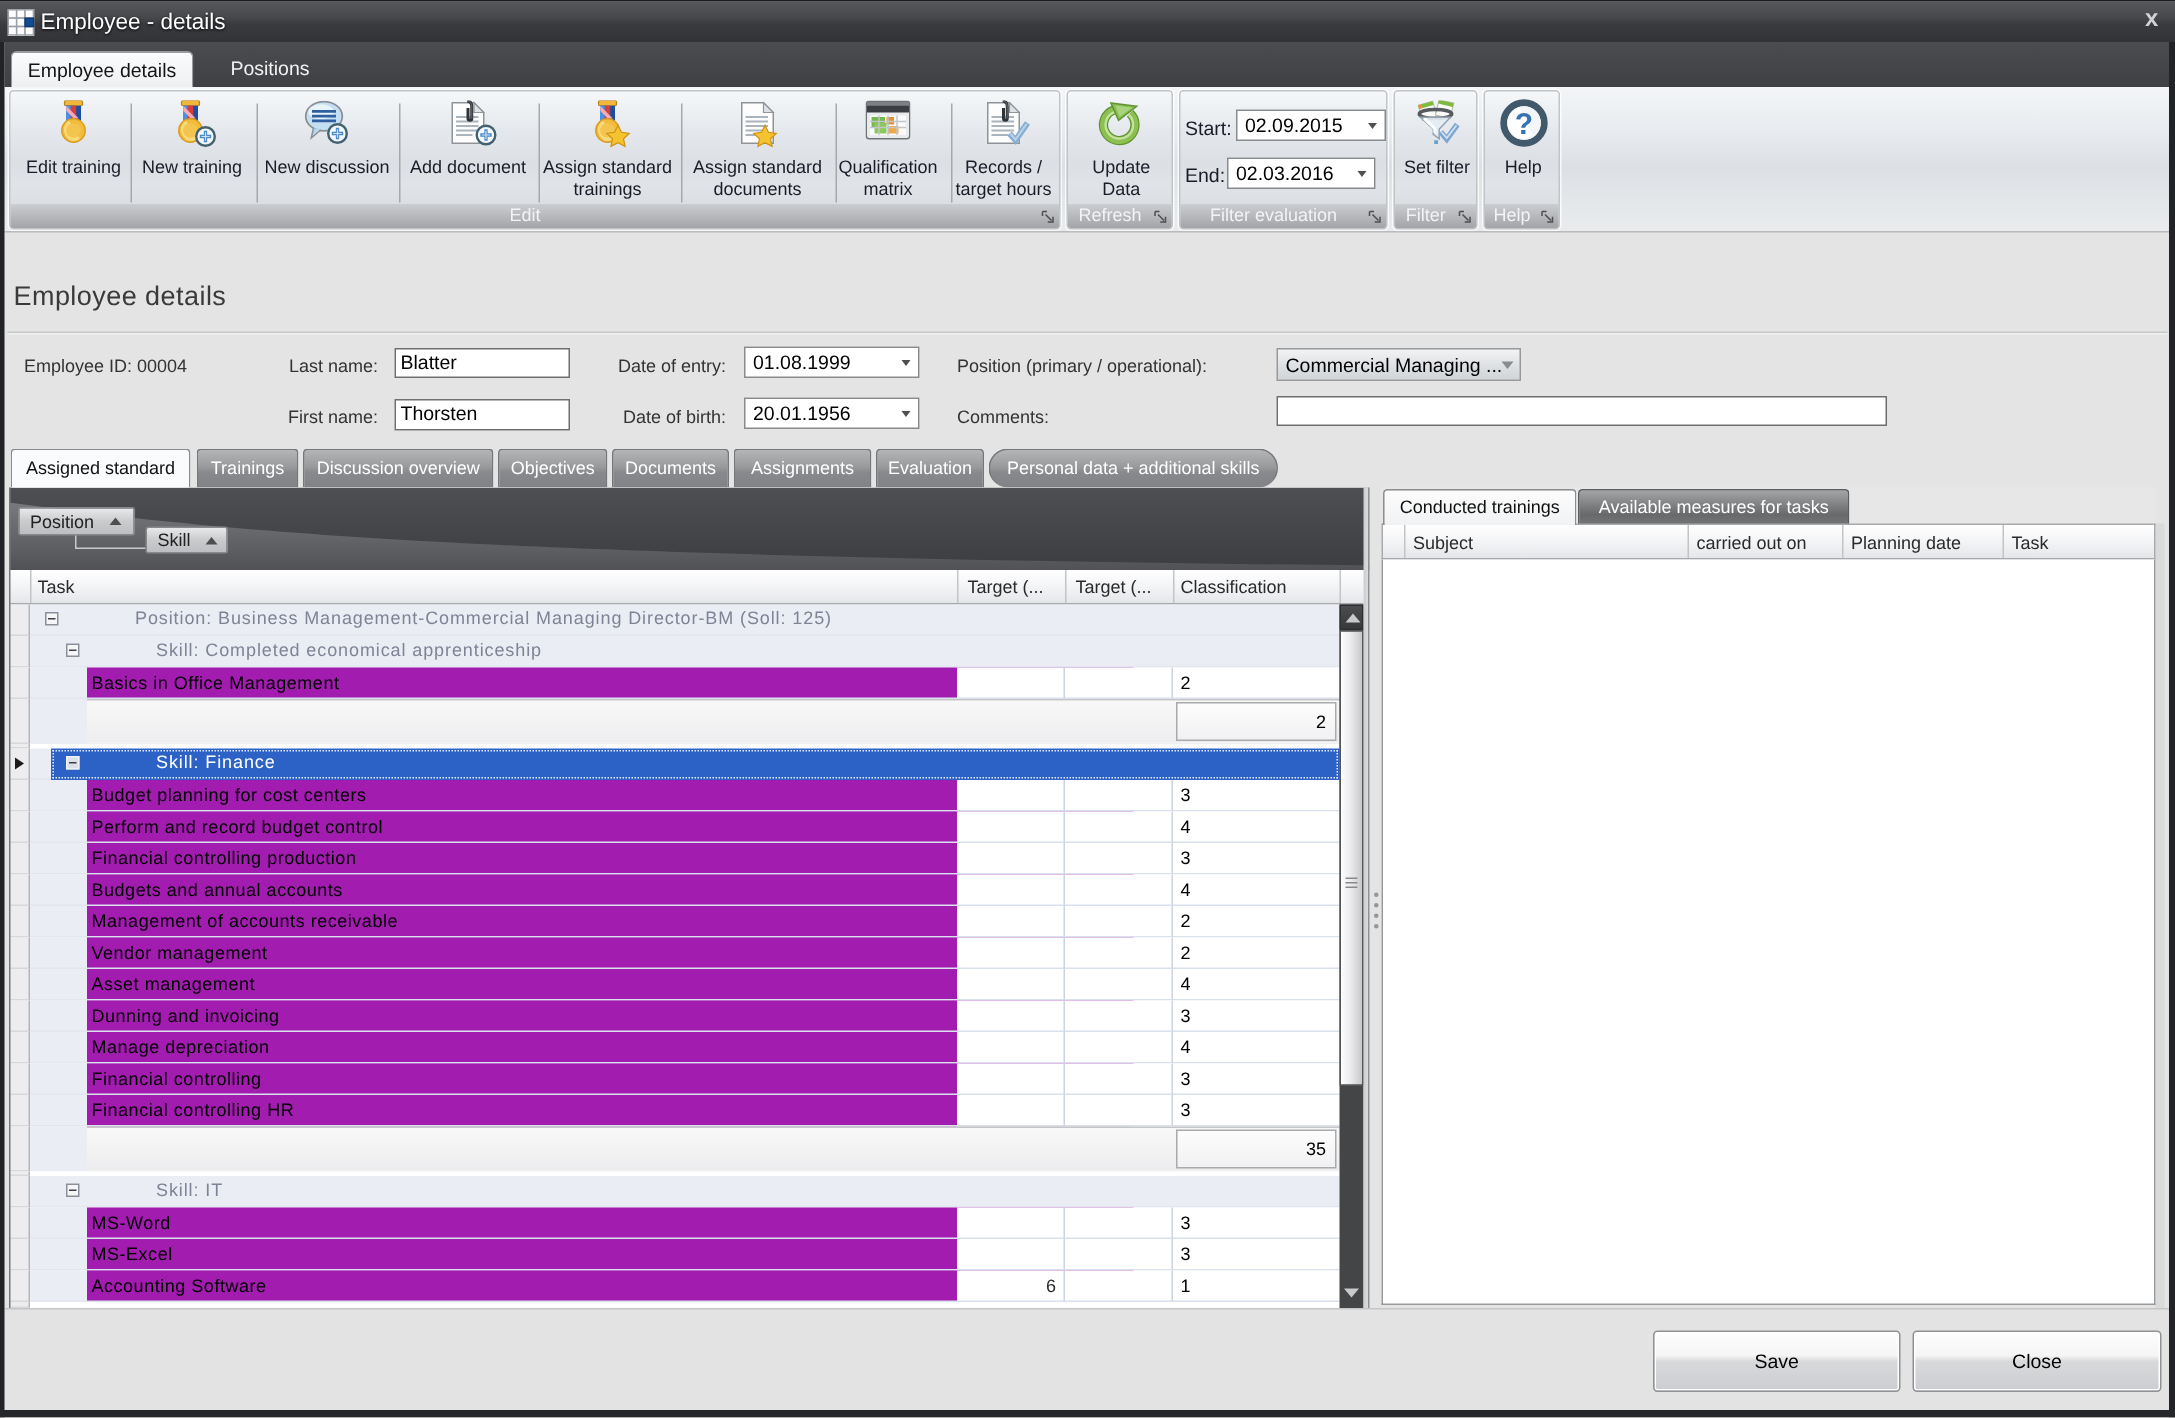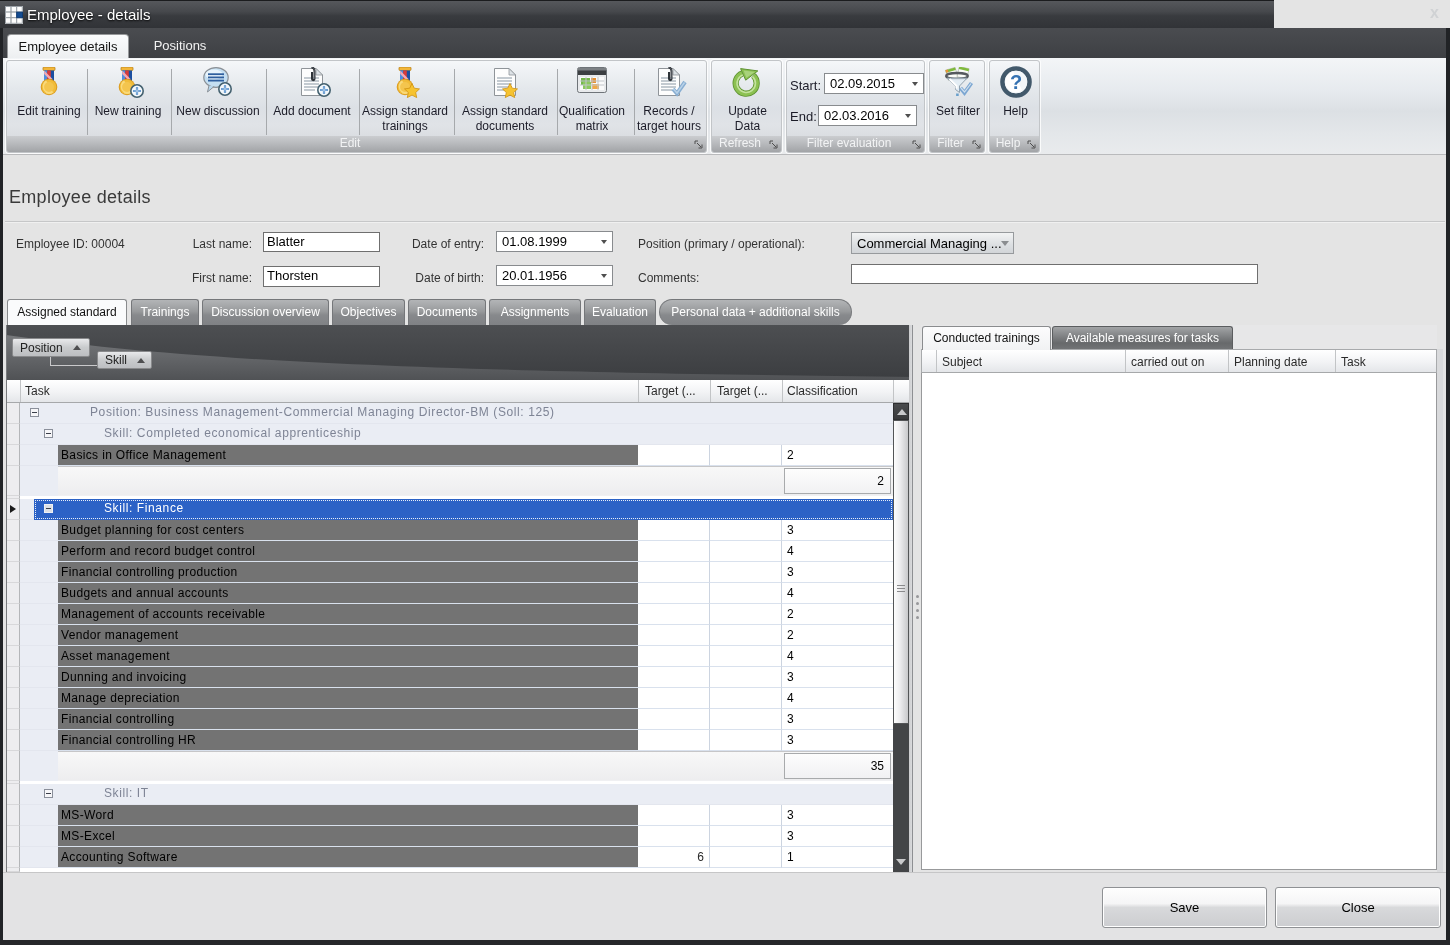--- a/index.html
+++ b/index.html
@@ -23,30 +23,30 @@
 .combo .ar{position:absolute;right:5px;top:8px;width:0;height:0;border-left:3.5px solid transparent;border-right:3.5px solid transparent;border-top:4.5px solid #4f4f4f;}
 
 .t2{position:absolute;top:299px;height:26px;border:1px solid #75777a;border-bottom:none;border-radius:3px 3px 0 0;background:linear-gradient(#b3b5b7 0%,#989a9c 45%,#87898c 60%,#808285 100%);color:#fff;font-size:12px;text-align:center;line-height:25px;white-space:nowrap;}
 .row{position:absolute;left:0;width:887px;}
 .ind{position:absolute;left:0;top:0;bottom:0;width:14px;background:#ededef;border-right:1px solid #b4b6b8;border-bottom:1px solid #d8d8da;}
 .dind{position:absolute;left:14px;width:38px;top:0;bottom:0;background:#eaedf4;border-bottom:1px solid #e3e6ee;}
 .grp{position:absolute;left:14px;right:0;top:0;bottom:0;background:#eaedf4;border-bottom:1px solid #e3e6ee;}
 .gtxt{position:absolute;top:2px;font-weight:normal;color:#7e8495;font-size:12px;white-space:nowrap;letter-spacing:0.6px;margin-left:46px;}
 .mbox{position:absolute;top:5px;width:9px;height:9px;background:#f6f6f8;border:1px solid #8a8f9a;}
 .mline{position:absolute;left:1px;top:3px;width:5px;height:1px;background:#3a3f4a;}
-.ct{position:absolute;top:0;bottom:0;left:52px;width:698px;background:#737373;border-bottom:1px solid #d9e1ed;border-right:1px solid #ccd4e0;}
+.ct{position:absolute;top:0;bottom:0;left:52px;width:698px;background:#a21caf;border-bottom:1px solid #d9e1ed;border-right:1px solid #ccd4e0;}
 .c1{position:absolute;top:0;bottom:0;left:632px;width:72px;background:#fff;border-bottom:1px solid #d9e1ed;border-right:1px solid #ccd4e0;}
 .c2{position:absolute;top:0;bottom:0;left:704px;width:72px;background:#fff;border-bottom:1px solid #d9e1ed;border-right:1px solid #ccd4e0;}
 .c3{position:absolute;top:0;bottom:0;left:776px;width:111px;background:#fff;border-bottom:1px solid #d9e1ed;}
 .ttxt{position:absolute;left:3px;top:3px;font-size:12px;color:#000;white-space:nowrap;letter-spacing:0.35px;}
 </style>
 </head>
 <body>
 
-<div class="a" style="left:0;top:0;width:1274px;height:28px;background:linear-gradient(#56585c 0%,#46484c 40%,#393b3f 55%,#313337 100%);border-top:1px solid #1b1c1e;">
+<div class="a" style="left:0;top:0;width:1450px;height:28px;background:linear-gradient(#56585c 0%,#46484c 40%,#393b3f 55%,#313337 100%);border-top:1px solid #1b1c1e;">
   <svg class="a" style="left:5px;top:5px" width="18" height="18">
     <rect x="0" y="0" width="18" height="18" fill="#ffffff"></rect>
     <g fill="#fdfdfd" stroke="#9aa0a6" stroke-width="1">
       <rect x="0.5" y="0.5" width="5.6" height="5.6"></rect>
         <rect x="6.1" y="0.5" width="5.6" height="5.6"></rect>
         <rect x="11.7" y="0.5" width="5.6" height="5.6"></rect>
       <rect x="0.5" y="6.1" width="5.6" height="5.6"></rect>
         <rect x="6.1" y="6.1" width="5.6" height="5.6"></rect>
       <rect x="0.5" y="11.7" width="5.6" height="5.6"></rect>
         <rect x="6.1" y="11.7" width="5.6" height="5.6"></rect>

